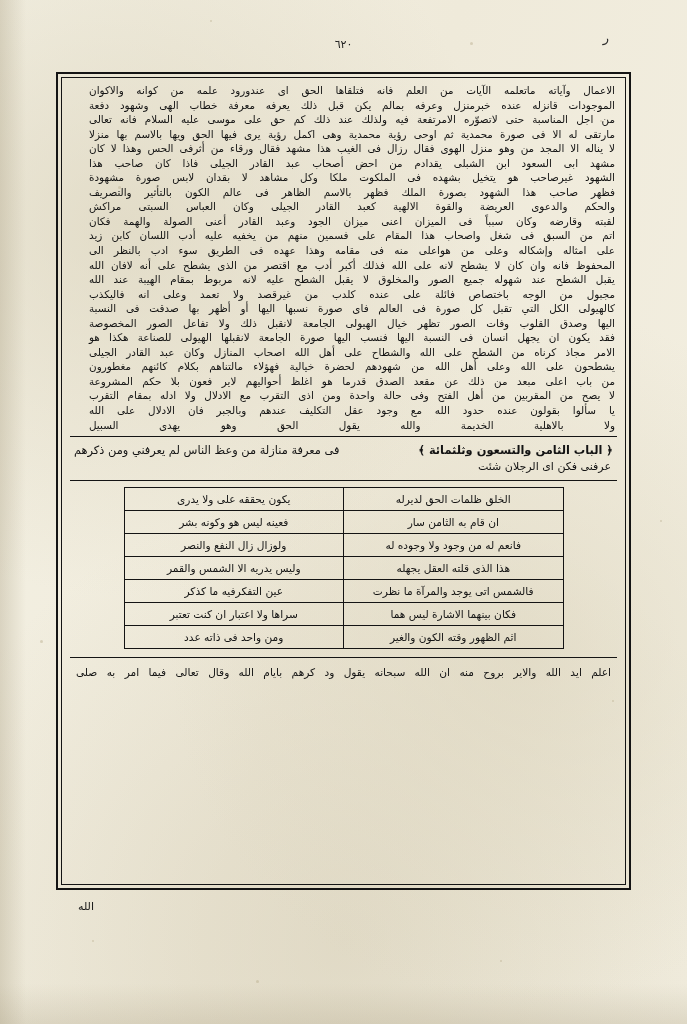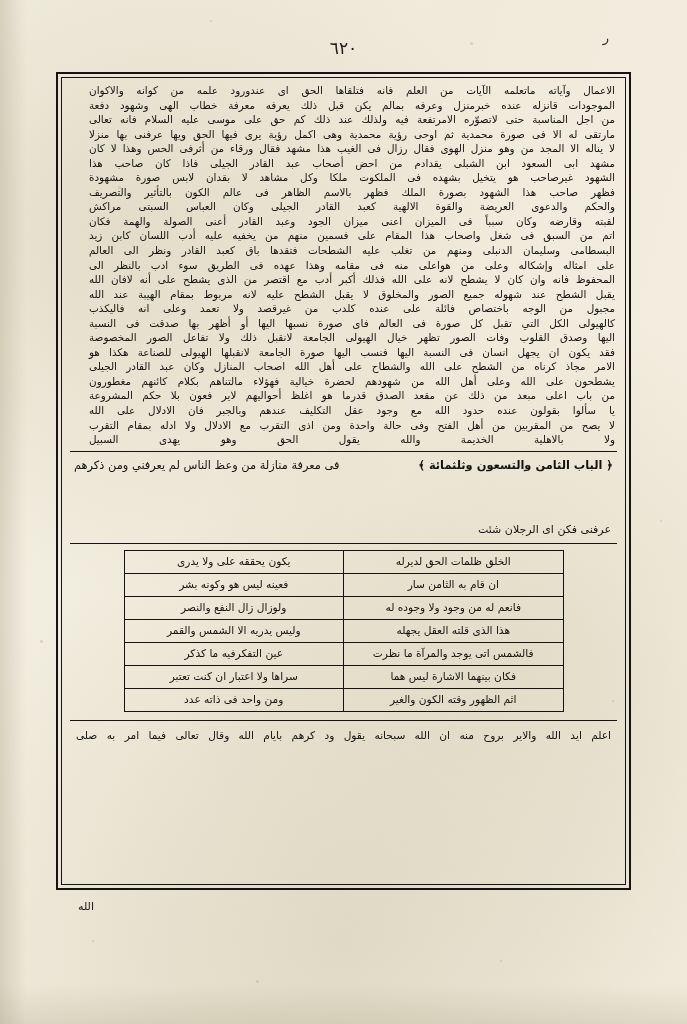--- a/index.html
+++ b/index.html
@@ -48,21 +48,21 @@
   }
 
   
   .page-number {
     position: absolute;
     top: 38px;
     right: 0;
     left: 0;
     text-align: center;
     font-family: "DejaVu Sans", sans-serif;
-    font-size: 17px;
+    font-size: 11px;
     color: #1b1b1b;
     letter-spacing: 1px;
     direction: rtl;
   }
   .catchword-mark {
     position: absolute;
     top: 30px;
     right: 78px;
     font-size: 13px;
     color: #2a2a2a;
@@ -135,21 +135,20 @@
     text-align: left;
     padding-right: 8px;
   }
   .chapter-tail {
     direction: rtl;
     font-size: 11px;
     text-align: right;
     padding: 0 6px 2px 4px;
     color: #131313;
     line-height: 15px;
-    margin-top: 48px;
   }
 
   
   .verse-table-wrap {
     display: flex;
     justify-content: center;
     margin-top: 6px;
   }
   .verse-table {
     border-collapse: collapse;
@@ -217,41 +216,40 @@
   <div class="catchword-mark">ر</div>
   <div class="page-number">٦٢٠</div>
 
   <div class="frame">
     <div class="frame-inner">
 
       <div class="body-block">
         <p>الاعمال وآياته ماتعلمه الآيات من العلم فانه فتلقاها الحق اى عندورود علمه من كوانه والاكوان</p>
         <p>الموجودات قانزله عنده خبرمنزل وعرفه بمالم يكن قبل ذلك يعرفه معرفة خطاب الهى وشهود دفعة</p>
         <p>من اجل المناسبة حتى لاتصوّره الامرتفعة فيه ولذلك عند ذلك كم حق على موسى عليه السلام فانه تعالى</p>
-        <p>مارتقى له الا فى صورة محمدية ثم اوحى رؤية محمدية وهى اكمل رؤية يرى فيها الحق ويها عرفنى بها منزلا</p>
+        <p>مارتقى له الا فى صورة محمدية ثم اوحى رؤية محمدية وهى اكمل رؤية يرى فيها الحق ويها بالاسم بها منزلا</p>
         <p>لا يناله الا المجد من وهو منزل الهوى فقال رزال فى الغيب هذا مشهد فقال ورقاء من أثرفى الحس وهذا لا كان</p>
         <p>مشهد ابى السعود ابن الشبلى يقدادم من احض أصحاب عبد القادر الجيلى فاذا كان صاحب هذا</p>
         <p>الشهود غيرصاحب هو يتخيل بشهده فى الملكوت ملكا وكل مشاهد لا بقدان لابس صورة مشهودة</p>
         <p>فظهر صاحب هذا الشهود بصورة الملك فظهر بالاسم الظاهر فى عالم الكون بالتأثير والتصريف</p>
         <p>والحكم والدعوى العريضة والقوة الالهية كعبد القادر الجيلى وكان العباس السبتى مراكش</p>
         <p>لقبته وقارضه وكان سبباً فى الميزان اعنى ميزان الجود وعبد القادر أعنى الصولة والهمة فكان</p>
         <p>اتم من السبق فى شغل واصحاب هذا المقام على فسمين منهم من يخفيه عليه أدب اللسان كابن زيد</p>
-        <p>البسطامى وسليمان الدنبلى ومنهم من تغلب عليه الشطحات فتقدها باق كعبد القادر ونظر الى العالم</p>
         <p>على امثاله وإشكاله وعلى من هواعلى منه فى مقامه وهذا عهده فى الطريق سوء ادب بالنظر الى</p>
         <p>المحفوظ فانه وان كان لا يشطح لانه على الله فذلك أكبر أدب مع اقتصر من الذى يشطح على أنه لافان الله</p>
         <p>يقبل الشطح عند شهوله جميع الصور والمخلوق لا يقبل الشطح عليه لانه مربوط بمقام الهيبة عند الله</p>
         <p>مجبول من الوجه باختصاص فائلة على عنده كلدب من غيرقصد ولا تعمد وعلى انه فاليكذب</p>
         <p>كالهيولى الكل التي تقبل كل صورة فى العالم فاى صورة نسبها اليها أو أظهر بها صدقت فى النسبة</p>
         <p>اليها وصدق القلوب وفات الصور تظهر خيال الهيولى الجامعة لانقبل ذلك ولا تفاعل الصور المخصوصة</p>
         <p>فقد يكون ان يجهل انسان فى النسبة اليها فنسب اليها صورة الجامعة لانقبلها الهيولى للصناعة هكذا هو</p>
         <p>الامر مجاذ كرناه من الشطح على الله والشطاح على أهل الله اصحاب المنازل وكان عبد القادر الجيلى</p>
         <p>يشطحون على الله وعلى أهل الله من شهودهم لحضرة خيالية فهؤلاء مالتناهم بكلام كائنهم مغطورون</p>
         <p>من باب اعلى مبعد من ذلك عن مقعد الصدق قدرما هو اغلظ أحواليهم لاير فعون بلا حكم المشروعة</p>
+        <p>لا يصح من المقربين من أهل الفتح وفى حالة واحدة ومن اذى التقرب مع الادلال ولا ادله بمقام التقرب</p>
         <p>يا سألوا بقولون عنده حدود الله مع وجود عقل التكليف عندهم وبالجبر فان الادلال على الله</p>
-        <p>لا يصح من المقربين من أهل الفتح وفى حالة واحدة ومن اذى التقرب مع الادلال ولا ادله بمقام التقرب</p>
         <p>ولا بالاهلية الخديمة والله يقول الحق وهو يهدى السبيل</p>
       </div>
 
       <div class="rule"></div>
 
       <div class="chapter-band">
         <div class="ch-title">﴿ الباب الثامن والتسعون وثلثمائة ﴾</div>
         <div class="ch-sub">فى معرفة منازلة من وعظ الناس لم يعرفني ومن ذكرهم</div>
       </div>
       <div class="chapter-tail">عرفنى فكن اى الرجلان شئت</div>

